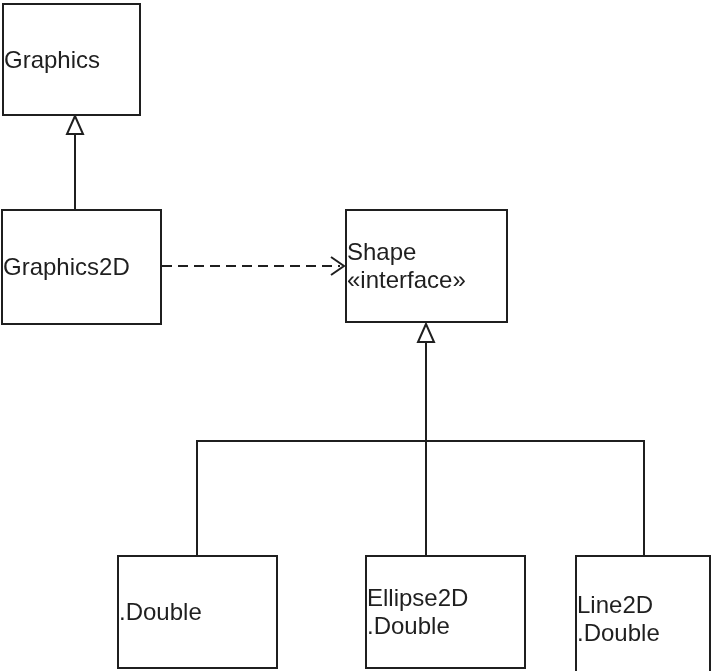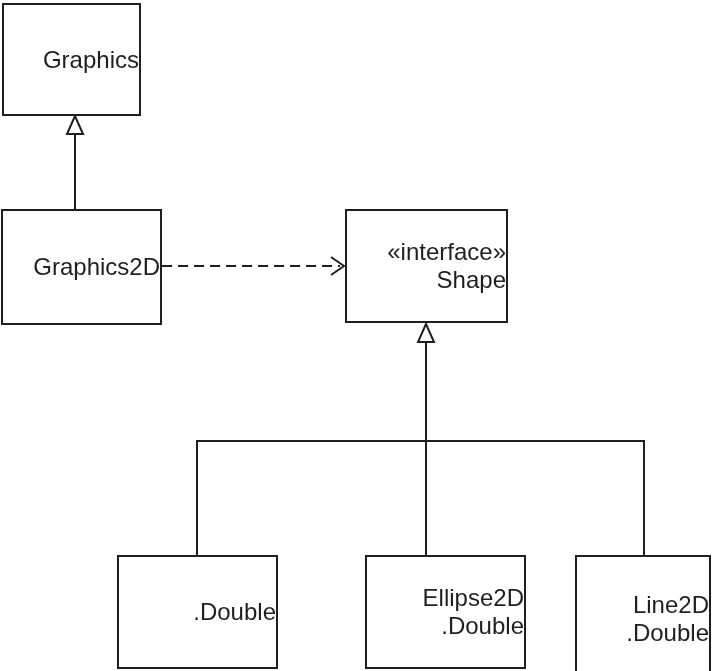--- a/index.html
+++ b/index.html
@@ -12,21 +12,21 @@
     color: #1f1f1f;
     overflow: hidden;
   }
   .box {
     position: absolute;
     box-sizing: border-box;
     border: 2px solid #1f1f1f;
     background: #ffffff;
     display: flex;
     flex-direction: column;
-    align-items: flex-end;
+    align-items: flex-start;
     justify-content: center;
     text-align: center;
     font-size: 24px;
     line-height: 28px;
     z-index: 2;
   }
   #box-graphics    { left: 2px;   top: 3px;   width: 139px; height: 113px; }
   #box-graphics2d  { left: 1px;   top: 209px; width: 161px; height: 116px; }
   #box-shape       { left: 345px; top: 209px; width: 163px; height: 114px; }
   #box-rectangle2d { left: 117px; top: 555px; width: 161px; height: 114px; }
@@ -76,22 +76,22 @@
 
   <div class="box" id="box-graphics">
     <span>Graphics</span>
   </div>
 
   <div class="box" id="box-graphics2d">
     <span>Graphics2D</span>
   </div>
 
   <div class="box" id="box-shape">
+    <span>Shape</span>
     <span>«interface»</span>
-    <span>Shape</span>
   </div>
 
   <div class="box" id="box-rectangle2d">
     <span>.Double</span>
   </div>
 
   <div class="box" id="box-ellipse2d">
     <span>Ellipse2D</span>
     <span>.Double</span>
   </div>

